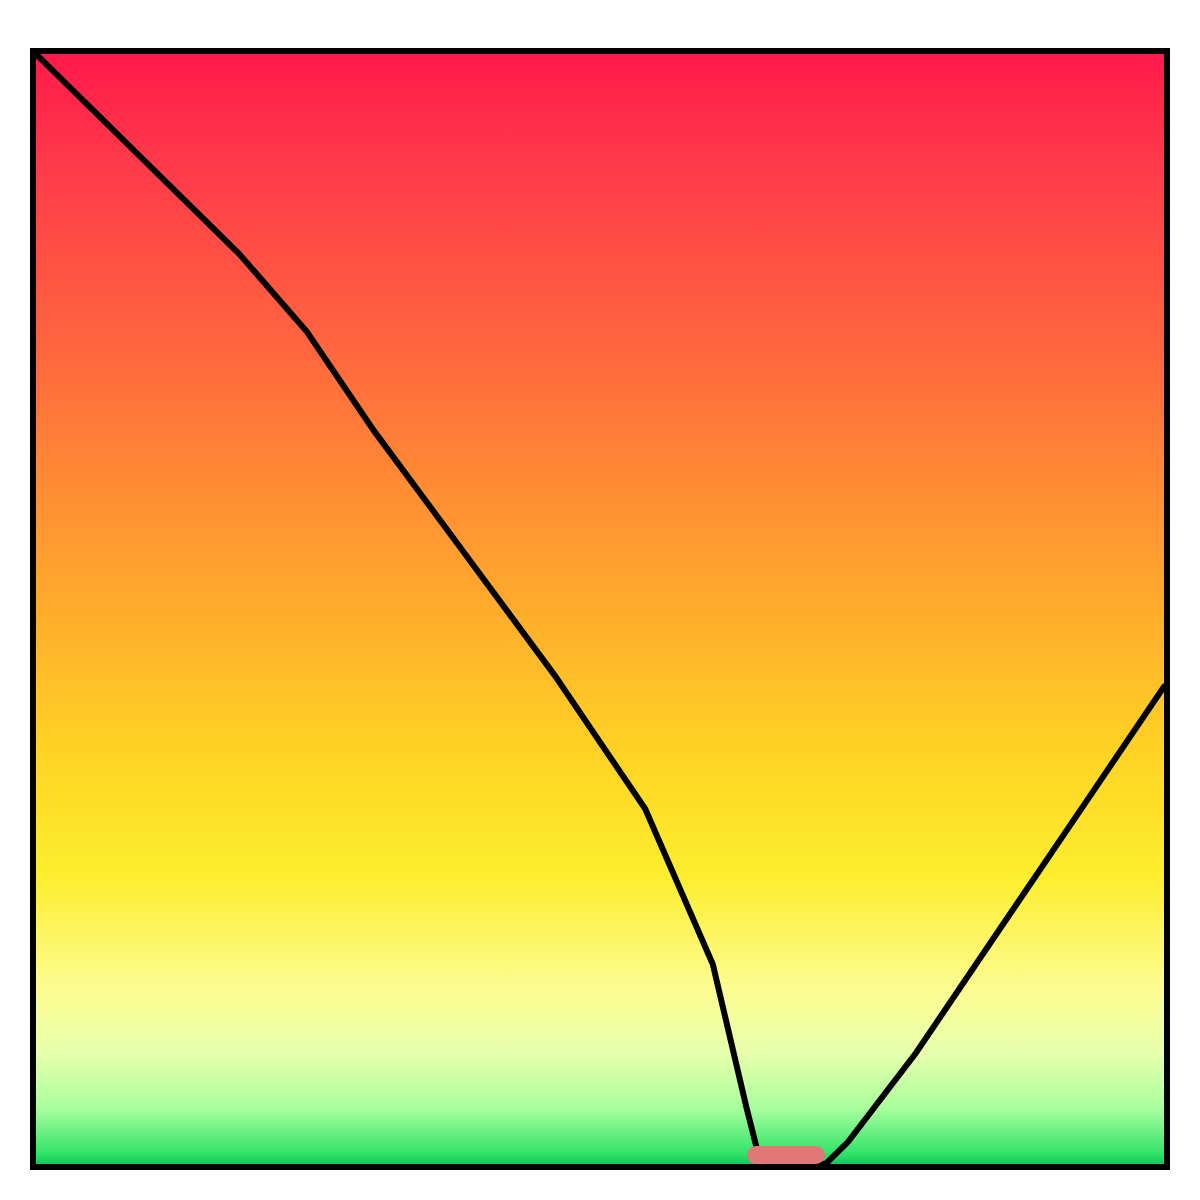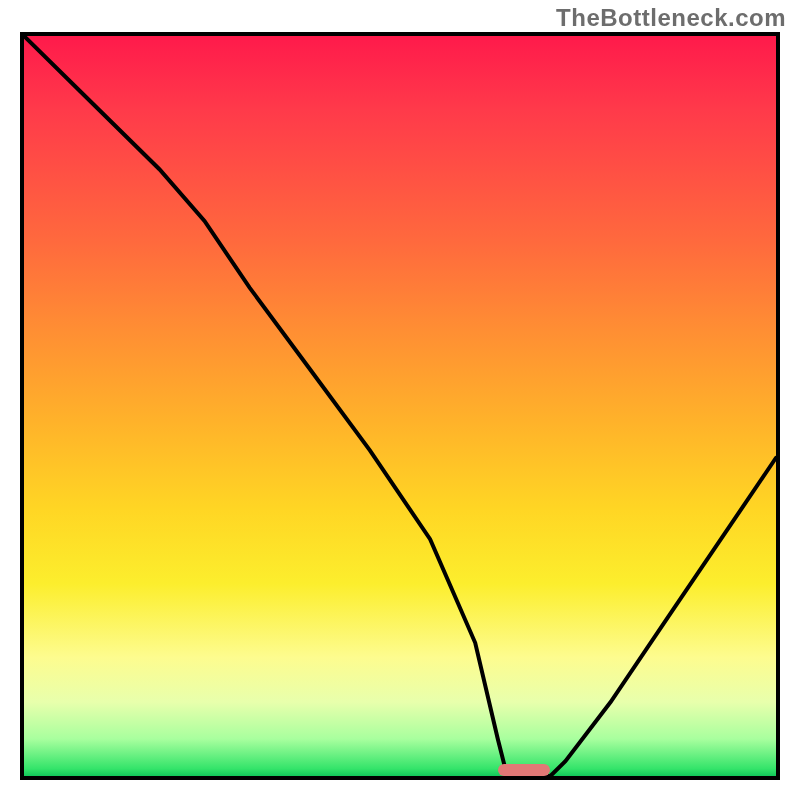--- a/index.html
+++ b/index.html
@@ -70,21 +70,20 @@
     background: #e17876;
     
     bottom: 0px;
   }
 </style>
 </head>
 <body>
 
 <div class="frame">
 
-  <div class="watermark">TheBottleneck.com</div>
 
   <div class="plot-area">
 
     <div class="gradient-fill"></div>
 
     <svg class="curve" viewBox="0 0 752 740" preserveAspectRatio="none">
       <path fill="none" stroke="#000" stroke-width="4" stroke-linecap="round" d="M0.0 0.0 L60.2 59.2 L135.4 133.2 L180.5 185.0 L225.6 251.6 L285.8 333.0 L345.9 414.4 L406.1 503.2 L451.2 606.8 L473.8 703.0 L481.3 732.6 L511.4 740.0 L526.4 740.0 L541.4 725.2 L586.6 666.0 L646.7 577.2 L706.9 488.4 L752.0 421.8" id="curve-path"></path>
     </svg>
 
     <div class="optimum-marker" id="optimum-marker" style="left: 473.76px; width: 52.64px;"></div>

